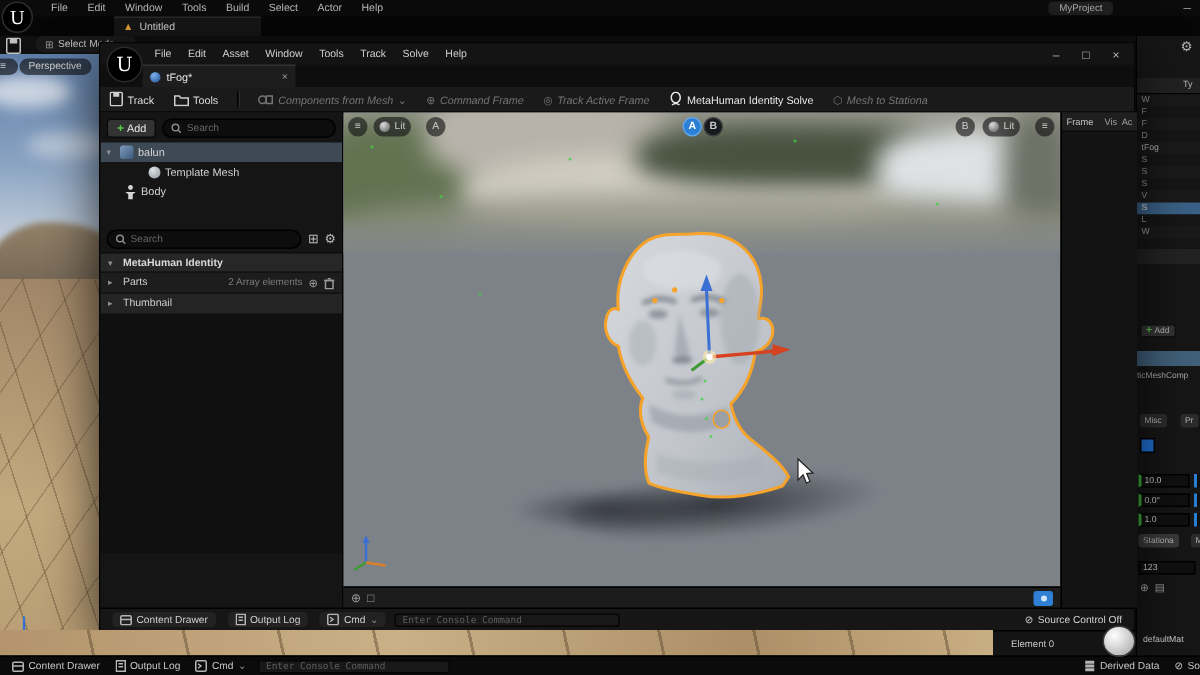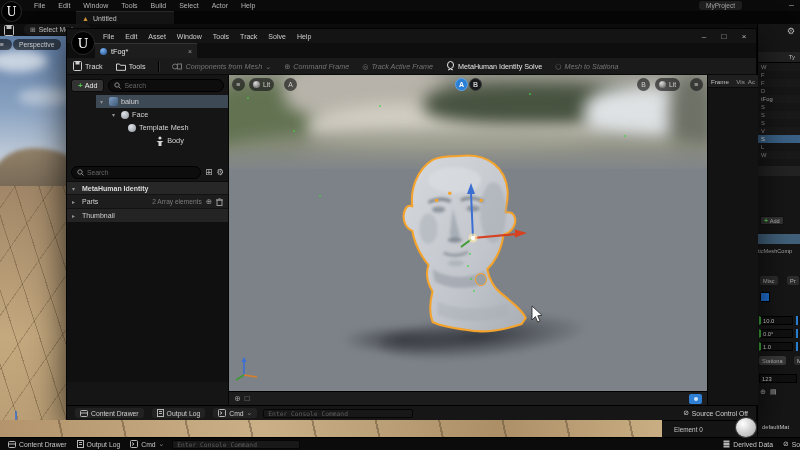--- a/index.html
+++ b/index.html
@@ -74,21 +74,21 @@
   .tbi { display:inline-block; }
 
   
   #fw-left { left:0; top:46px; width:162px; height:330px; background:#151515; border-right:1px solid #060606; overflow:hidden; }
   #fw-addrow { display:flex; align-items:center; gap:4px; padding:3px 4px; height:20px; }
   .add-btn { height:13px; background:#333; border:1px solid #0a0a0a; border-radius:3px; display:flex; align-items:center; gap:2px; padding:0 6px; color:#e8e8e8; font-size:7.2px; }
   .add-plus { color:#53c94c; font-weight:bold; font-size:8px; }
   .search-pill { flex:1; height:13px; background:#0d0d0d; border:1px solid #000; border-radius:7px; display:flex; align-items:center; gap:3px; padding:0 5px; }
   .search-pill input { flex:1; background:transparent; border:none; outline:none; color:#bbb; font-size:6.8px; width:40px; }
   .search-pill input::placeholder { color:#666; }
-  .tree-row { height:13px; display:flex; align-items:center; gap:3px; font-size:7.3px; color:#d2d2d2;margin-left:29px; }
+  .tree-row { height:13px; display:flex; align-items:center; gap:3px; font-size:7.3px; color:#d2d2d2; }
   .tree-row.sel { background:#3e4956; }
   .caret { color:#8f8f8f; font-size:6px; width:6px; }
   .sphere-ic { width:8px; height:8px; border-radius:50%; background:radial-gradient(circle at 35% 30%,#dfe3e8,#8e949c); }
   .asset-ic { width:9px; height:9px; border-radius:2px; background:linear-gradient(135deg,#7e9cc0,#3c5878); }
   #fw-details-search { display:flex; align-items:center; gap:4px; padding:2px 4px; height:18px; margin-top:16px; background:#151515; }
   .d-ic { color:#bdbdbd; font-size:8.5px; }
   .sec-header { height:13px; background:#272727; display:flex; align-items:center; gap:4px; padding-left:5px; font-size:7px; font-weight:bold; color:#dadada; border-top:1px solid #0c0c0c; }
   .prop-row { height:14px; background:#1d1d1d; border-top:1px solid #121212; display:flex; align-items:center; gap:4px; padding:0 5px; font-size:7px; color:#cfcfcf; }
   .prop-row .val { margin-left:auto; color:#7b7b7b; font-size:6.6px; }
   #fw-left-rest { height:160px; background:#101010; }
@@ -398,30 +398,25 @@
               <line x1="4.6" y1="4.6" x2="6.5" y2="6.5" stroke="#8a8a8a"></line>
             </svg>
           <input placeholder="Search" style="">
         </div>
       </div>
       <div class="tree-row sel" style="padding-left:4px;">
         <span class="caret">▾</span>
         <span class="asset-ic"></span>
         <span>balun</span>
       </div>
-      <div class="tree-row" style="padding-left:16px;">
-        <span class="caret">▾</span>
-        <span class="sphere-ic"></span>
-        <span>Face</span>
-      </div>
       <div class="tree-row" style="padding-left:32px;">
         <span class="sphere-ic"></span>
         <span>Template Mesh</span>
       </div>
-      <div class="tree-row" style="padding-left:16px;justify-content:center;">
+      <div class="tree-row" style="padding-left:16px;">
         <svg width="8" height="10" viewBox="0 0 8 10">
             <circle cx="4" cy="2" r="1.6" fill="#d5d5d5"></circle>
             <path d="M0.5 5 h7 l-2 1.5 v3.5 h-3 v-3.5 z" fill="#d5d5d5"></path>
           </svg>
         <span>Body</span>
       </div>
 
       <div id="fw-details-search">
         <div class="search-pill">
           <svg width="7" height="7" viewBox="0 0 7 7">

